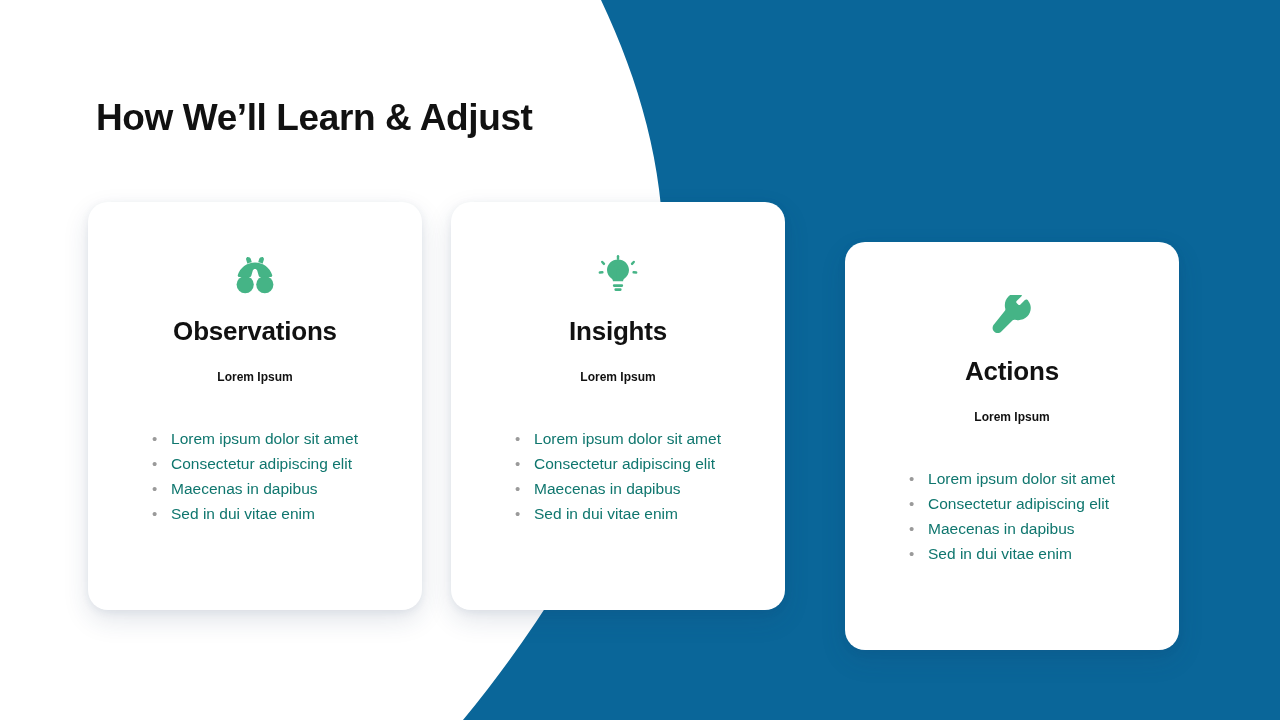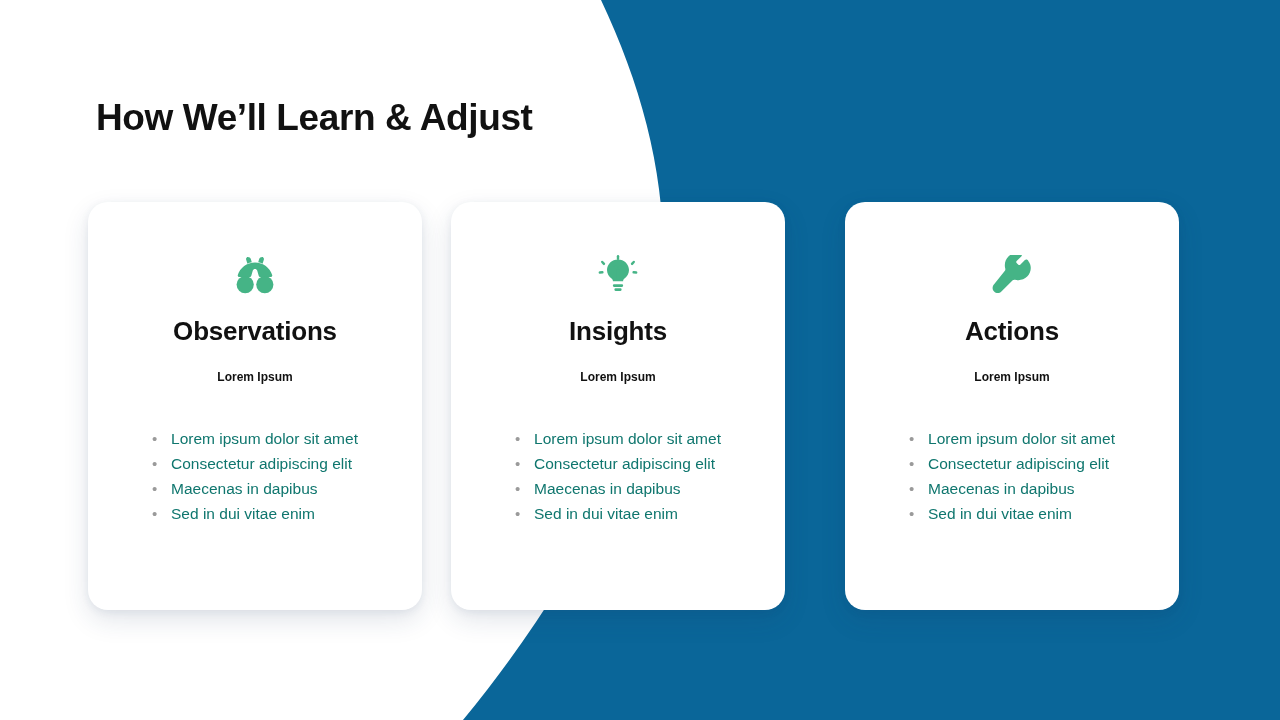--- a/index.html
+++ b/index.html
@@ -67,21 +67,21 @@
                 0 2px 8px rgba(33, 52, 94, 0.07);
     box-sizing: border-box;
     padding: 0 2px;
     display: flex;
     flex-direction: column;
     align-items: center;
   }
 
   .card-1 { left: 88px; }
   .card-2 { left: 451px; }
-  .card-3 { left: 845px; }
+  .card-3 { left: 845px; margin-top: 40px; }
 
   .card-icon {
     margin-top: 52px;
     height: 42px;
     display: flex;
     align-items: center;
     justify-content: center;
   }
   .card-icon svg { display: block; }
 

